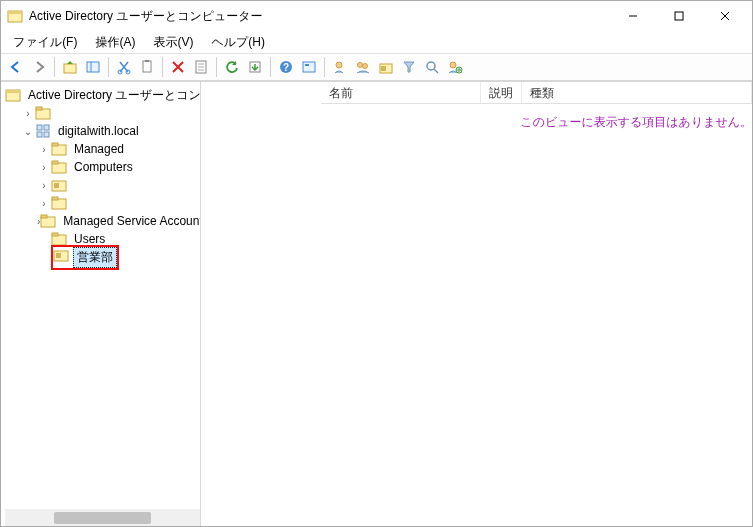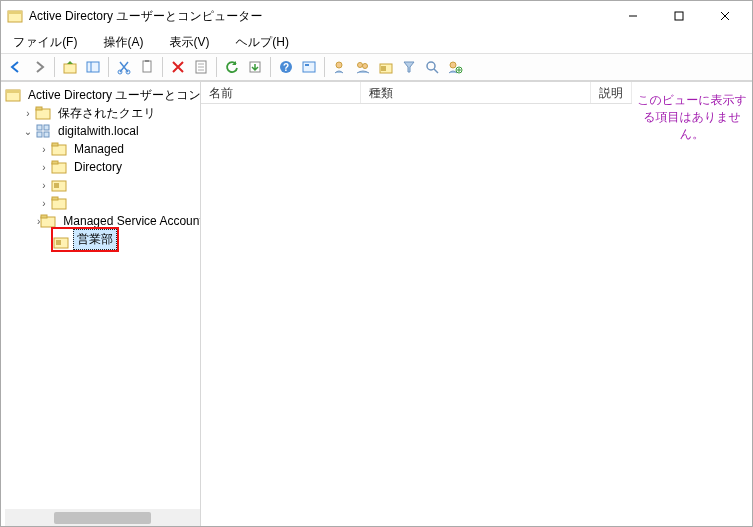--- a/index.html
+++ b/index.html
@@ -28,21 +28,21 @@
   .winbtn {
     width: 46px; height: 28px;
     display: flex; align-items: center; justify-content: center;
     font-family: "Segoe UI Symbol", sans-serif;
   }
   .menubar {
     height: 22px;
     display: flex;
     align-items: center;
     padding: 0 4px;
-    gap: 10px;
+    gap: 2px;
   }
   .menubar .mitem { padding: 2px 8px; }
   .toolbar {
     height: 28px;
     border-top: 1px solid #e0e0e0;
     border-bottom: 1px solid #d7d7d7;
     display: flex;
     align-items: center;
     padding: 0 4px;
     gap: 1px;
@@ -65,21 +65,22 @@
     width: 200px;
     border-right: 1px solid #d7d7d7;
     display: flex;
     flex-direction: column;
     padding: 4px 0 0 4px;
     overflow: hidden;
   }
   .listpane {
     flex: 1;
     display: flex;
-    flex-direction: row;
+    flex-direction: column;
+    align-items: flex-end;
   }
   .listheader {
     height: 22px;
     border-bottom: 1px solid #e0e0e0;
     display: flex;
     background: #fff;
   }
   .colh {
     padding: 3px 8px;
     border-right: 1px solid #eaeaea;
@@ -111,21 +112,21 @@
     white-space: nowrap;
   }
   .texp {
     width:14px; height:14px; display:flex; align-items:center; justify-content:center;
     color:#5a5a5a; font-size:10px; cursor:pointer;
   }
   .ticon16 { width:16px; height:16px; margin-right:4px; flex-shrink:0; }
   .trow .lbl { padding: 1px 3px; }
   .tchildren { padding-left: 16px; }
   .sel { background:#cce8ff; border:1px dotted #222; padding:0px 2px; }
-  .hlbox { border:2px solid #e11; padding:0; display:inline-flex; align-items:flex-end; }
+  .hlbox { border:2px solid #e11; padding:0; display:inline-flex; align-items:flex-start; }
   svg { display:block; }
 </style>
 </head>
 <body>
 
 <div class="titlebar">
   <span class="ticon">
     <svg viewBox="0 0 16 16">
         <rect x="1" y="3" width="14" height="11" fill="#fff2b3" stroke="#caa63f"></rect>
         <rect x="1" y="3" width="14" height="3" fill="#e6cf77"></rect>
@@ -294,21 +295,20 @@
       </div>
       <div class="tchildren">
         <div class="trow">
           <span class="texp">›</span>
           <span class="ticon16">
               <svg viewBox="0 0 16 16">
                 <rect x="1" y="4" width="14" height="10" fill="#fff2b3" stroke="#caa63f"></rect>
                 <rect x="1" y="2" width="6" height="3" fill="#e6cf77" stroke="#caa63f"></rect>
               </svg>
             </span>
-          <span class="lbl">保存されたクエリ</span>
         </div>
         <div class="trow">
           <span class="texp">⌄</span>
           <span class="ticon16">
               <svg viewBox="0 0 16 16">
                 <rect x="2" y="2" width="5" height="5" fill="#d2e4f5" stroke="#6f94bf"></rect>
                 <rect x="9" y="2" width="5" height="5" fill="#d2e4f5" stroke="#6f94bf"></rect>
                 <rect x="2" y="9" width="5" height="5" fill="#d2e4f5" stroke="#6f94bf"></rect>
                 <rect x="9" y="9" width="5" height="5" fill="#d2e4f5" stroke="#6f94bf"></rect>
               </svg>
@@ -327,21 +327,21 @@
             <span class="lbl">Managed</span>
           </div>
           <div class="trow">
             <span class="texp">›</span>
             <span class="ticon16">
                 <svg viewBox="0 0 16 16">
                   <rect x="1" y="4" width="14" height="10" fill="#fff2b3" stroke="#caa63f"></rect>
                   <rect x="1" y="2" width="6" height="3" fill="#e6cf77" stroke="#caa63f"></rect>
                 </svg>
               </span>
-            <span class="lbl">Directory</span>
+            <span class="lbl">Computers</span>
           </div>
           <div class="trow">
             <span class="texp">›</span>
             <span class="ticon16">
                 <svg viewBox="0 0 16 16">
                   <rect x="1" y="4" width="14" height="10" fill="#fff2b3" stroke="#caa63f"></rect>
                   <rect x="3" y="6" width="5" height="5" fill="#d2b659"></rect>
                 </svg>
               </span>
           </div>
@@ -356,20 +356,30 @@
           </div>
           <div class="trow">
             <span class="texp">›</span>
             <span class="ticon16">
                 <svg viewBox="0 0 16 16">
                   <rect x="1" y="4" width="14" height="10" fill="#fff2b3" stroke="#caa63f"></rect>
                   <rect x="1" y="2" width="6" height="3" fill="#e6cf77" stroke="#caa63f"></rect>
                 </svg>
               </span>
             <span class="lbl">Managed Service Accounts</span>
+          </div>
+          <div class="trow">
+            <span class="texp"></span>
+            <span class="ticon16">
+                <svg viewBox="0 0 16 16">
+                  <rect x="1" y="4" width="14" height="10" fill="#fff2b3" stroke="#caa63f"></rect>
+                  <rect x="1" y="2" width="6" height="3" fill="#e6cf77" stroke="#caa63f"></rect>
+                </svg>
+              </span>
+            <span class="lbl">Users</span>
           </div>
           <div class="trow">
             <span class="texp"></span>
             <span class="hlbox">
               <span class="ticon16">
                   <svg viewBox="0 0 16 16">
                     <rect x="1" y="4" width="14" height="10" fill="#fff2b3" stroke="#caa63f"></rect>
                     <rect x="3" y="6" width="5" height="5" fill="#d2b659"></rect>
                   </svg>
                 </span>
@@ -380,22 +390,22 @@
       </div>
     </div>
     <div class="hscroll">
         <div class="thumb"></div>
       </div>
   </div>
 
   <div class="listpane">
     <div class="listheader">
       <div class="colh" style="width:160px">名前</div>
+      <div class="colh" style="flex:1">説明</div>
       <div class="colh" style="width:230px">種類</div>
-      <div class="colh" style="flex:1">説明</div>
     </div>
     <div class="listbody">
       <div class="emptymsg">このビューに表示する項目はありません。</div>
     </div>
     <div class="hscroll">
         <div class="thumb" style="width:90%"></div>
       </div>
   </div>
 
 </div>

